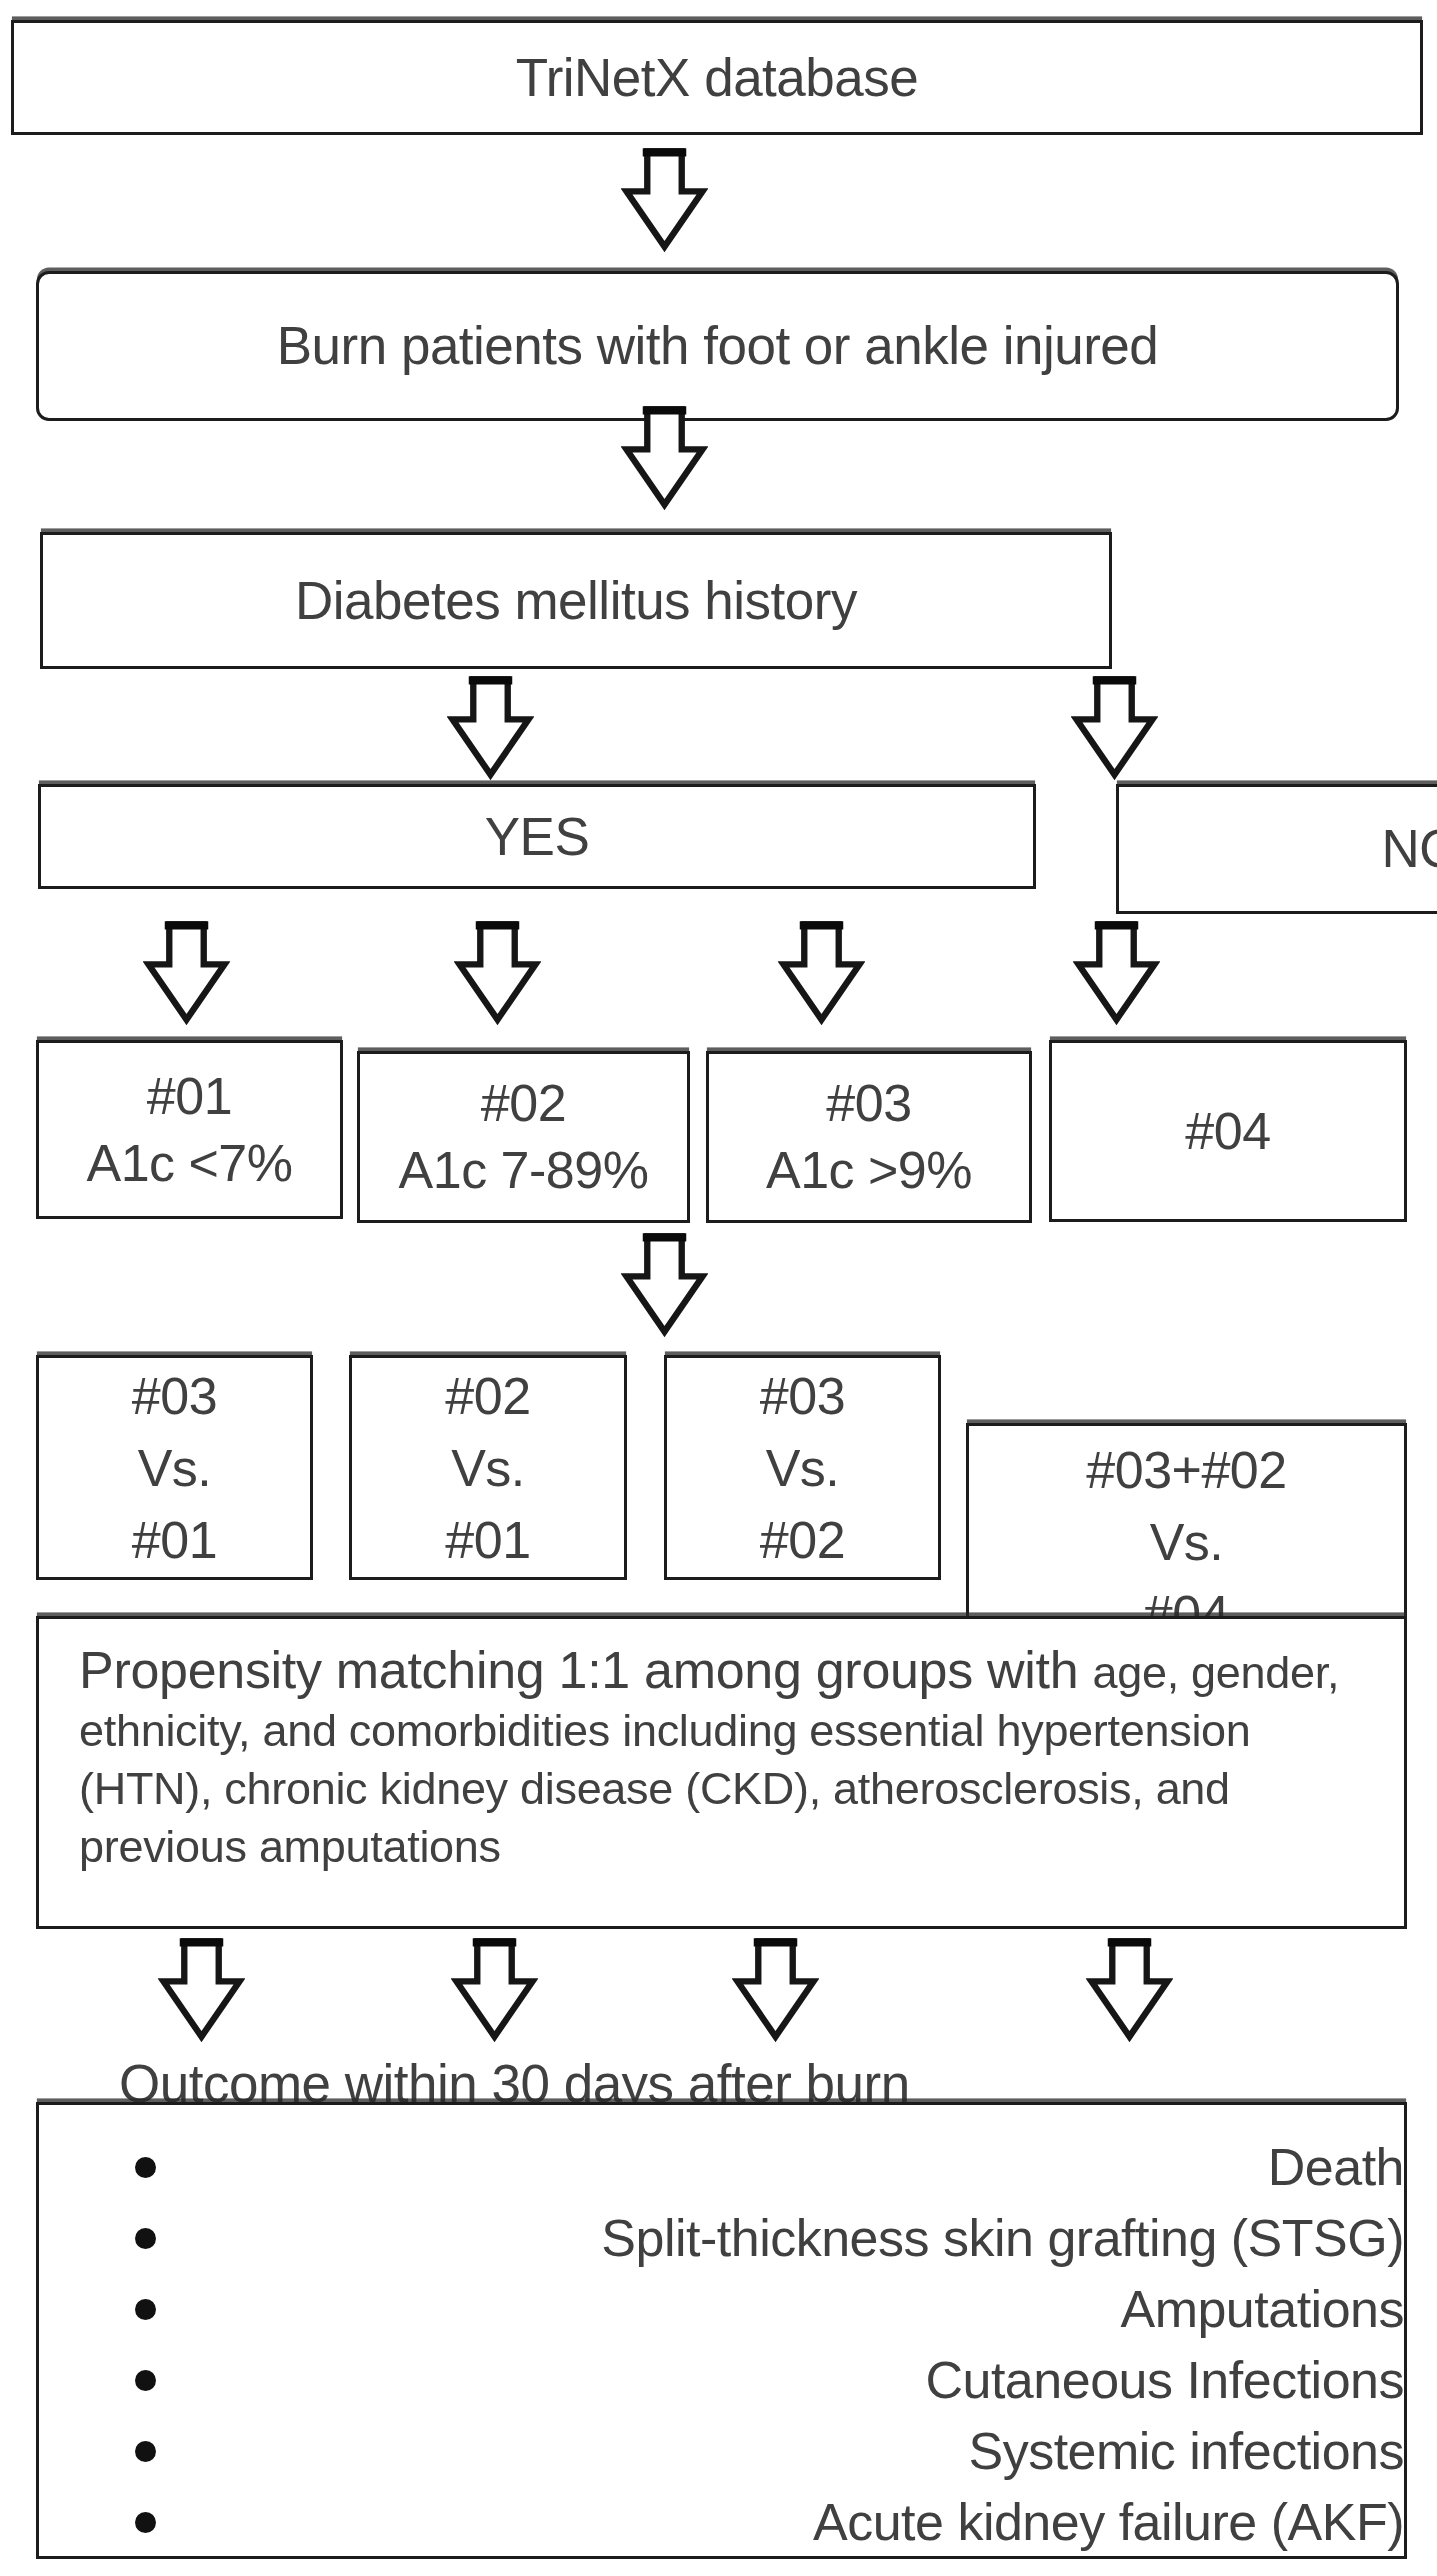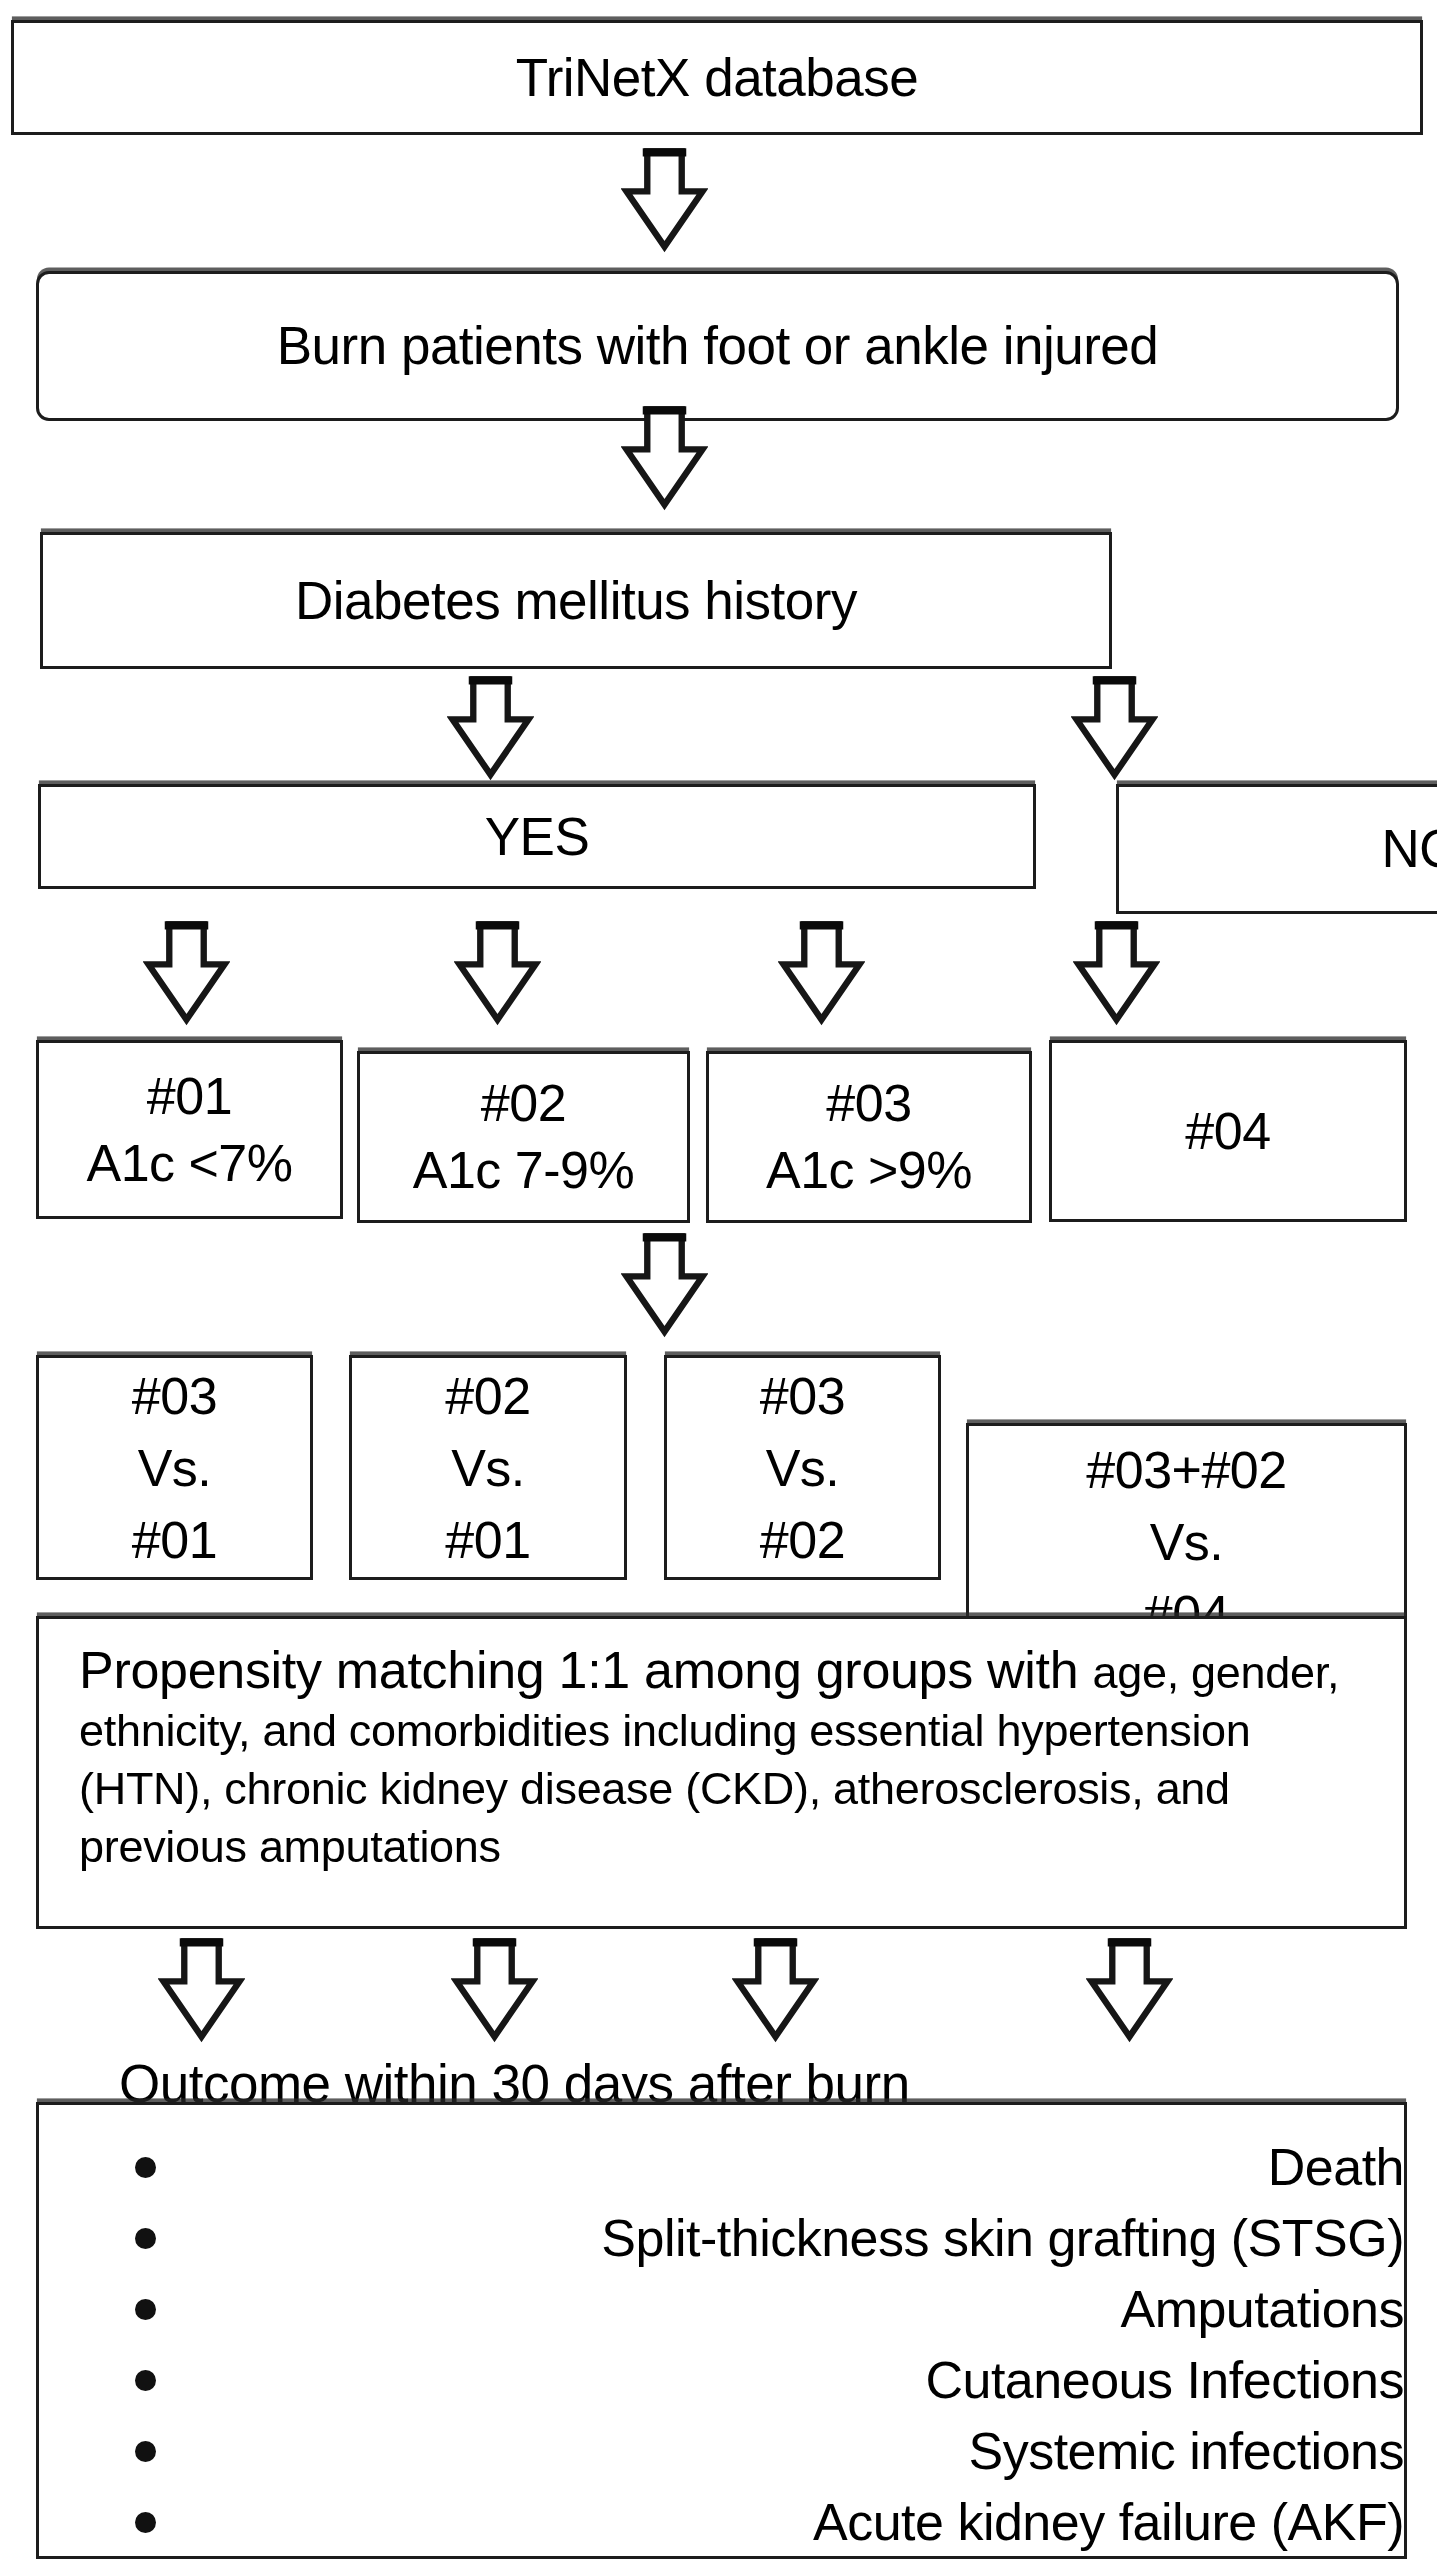--- a/index.html
+++ b/index.html
@@ -6,21 +6,21 @@
     margin: 0;
     padding: 0;
     background: #ffffff;
   }
   .page {
     position: relative;
     width: 1438px;
     height: 2576px;
     background: #ffffff;
     font-family: "Liberation Sans", "DejaVu Sans", sans-serif;
-    color: #000000;
+    color: #404040;
     overflow: hidden;
   }
   .box {
     position: absolute;
     box-sizing: border-box;
     background: #ffffff;
     border: 3.6px solid #1c1c1c;
     box-shadow: 0 -4.5px 0 -0.9px rgba(40,40,40,0.75);
     display: flex;
     flex-direction: column;
@@ -169,21 +169,21 @@
         <line x1="24" y1="7" x2="72" y2="7" stroke="#0a0a0a" stroke-width="9"></line>
       </svg>
     </div>
 
   <div class="box two-line" style="left:36px; top:1040px; width:307px; height:179px;">
     <div class="box-line">#01</div>
     <div class="box-line">A1c &lt;7%</div>
   </div>
   <div class="box two-line" style="left:357px; top:1051px; width:333px; height:172px;">
     <div class="box-line">#02</div>
-    <div class="box-line">A1c 7-9%</div>
+    <div class="box-line">A1c 7-89%</div>
   </div>
   <div class="box two-line" style="left:706px; top:1051px; width:326px; height:172px;">
     <div class="box-line">#03</div>
     <div class="box-line">A1c &gt;9%</div>
   </div>
   <div class="box two-line" style="left:1049px; top:1040px; width:358px; height:182px;">
     <div class="box-line">#04</div>
   </div>
 
   <div class="arrow" style="left:621px; top:1231px;">

